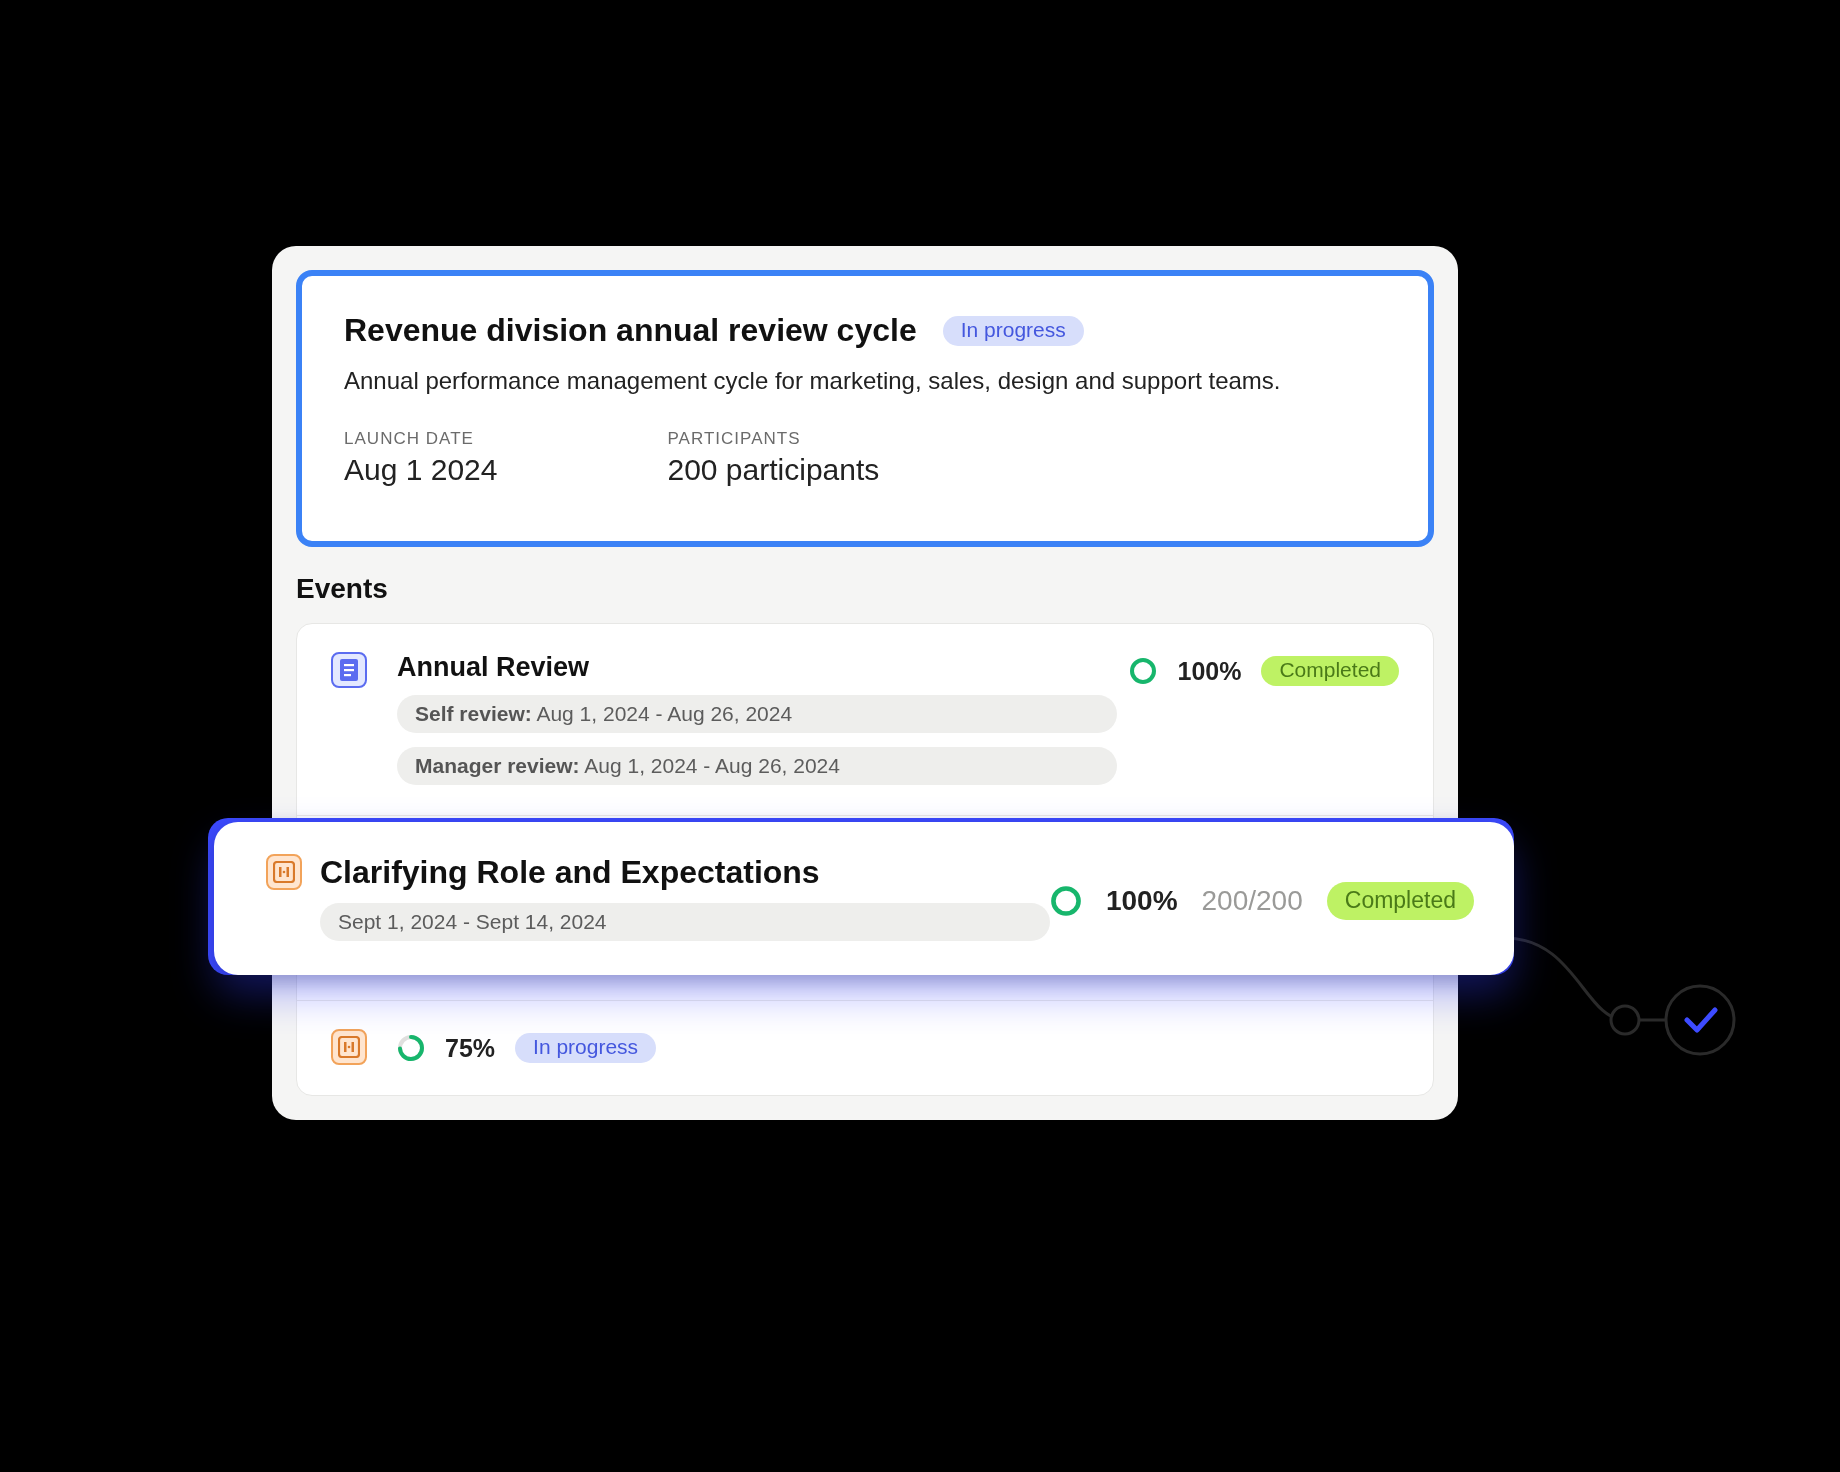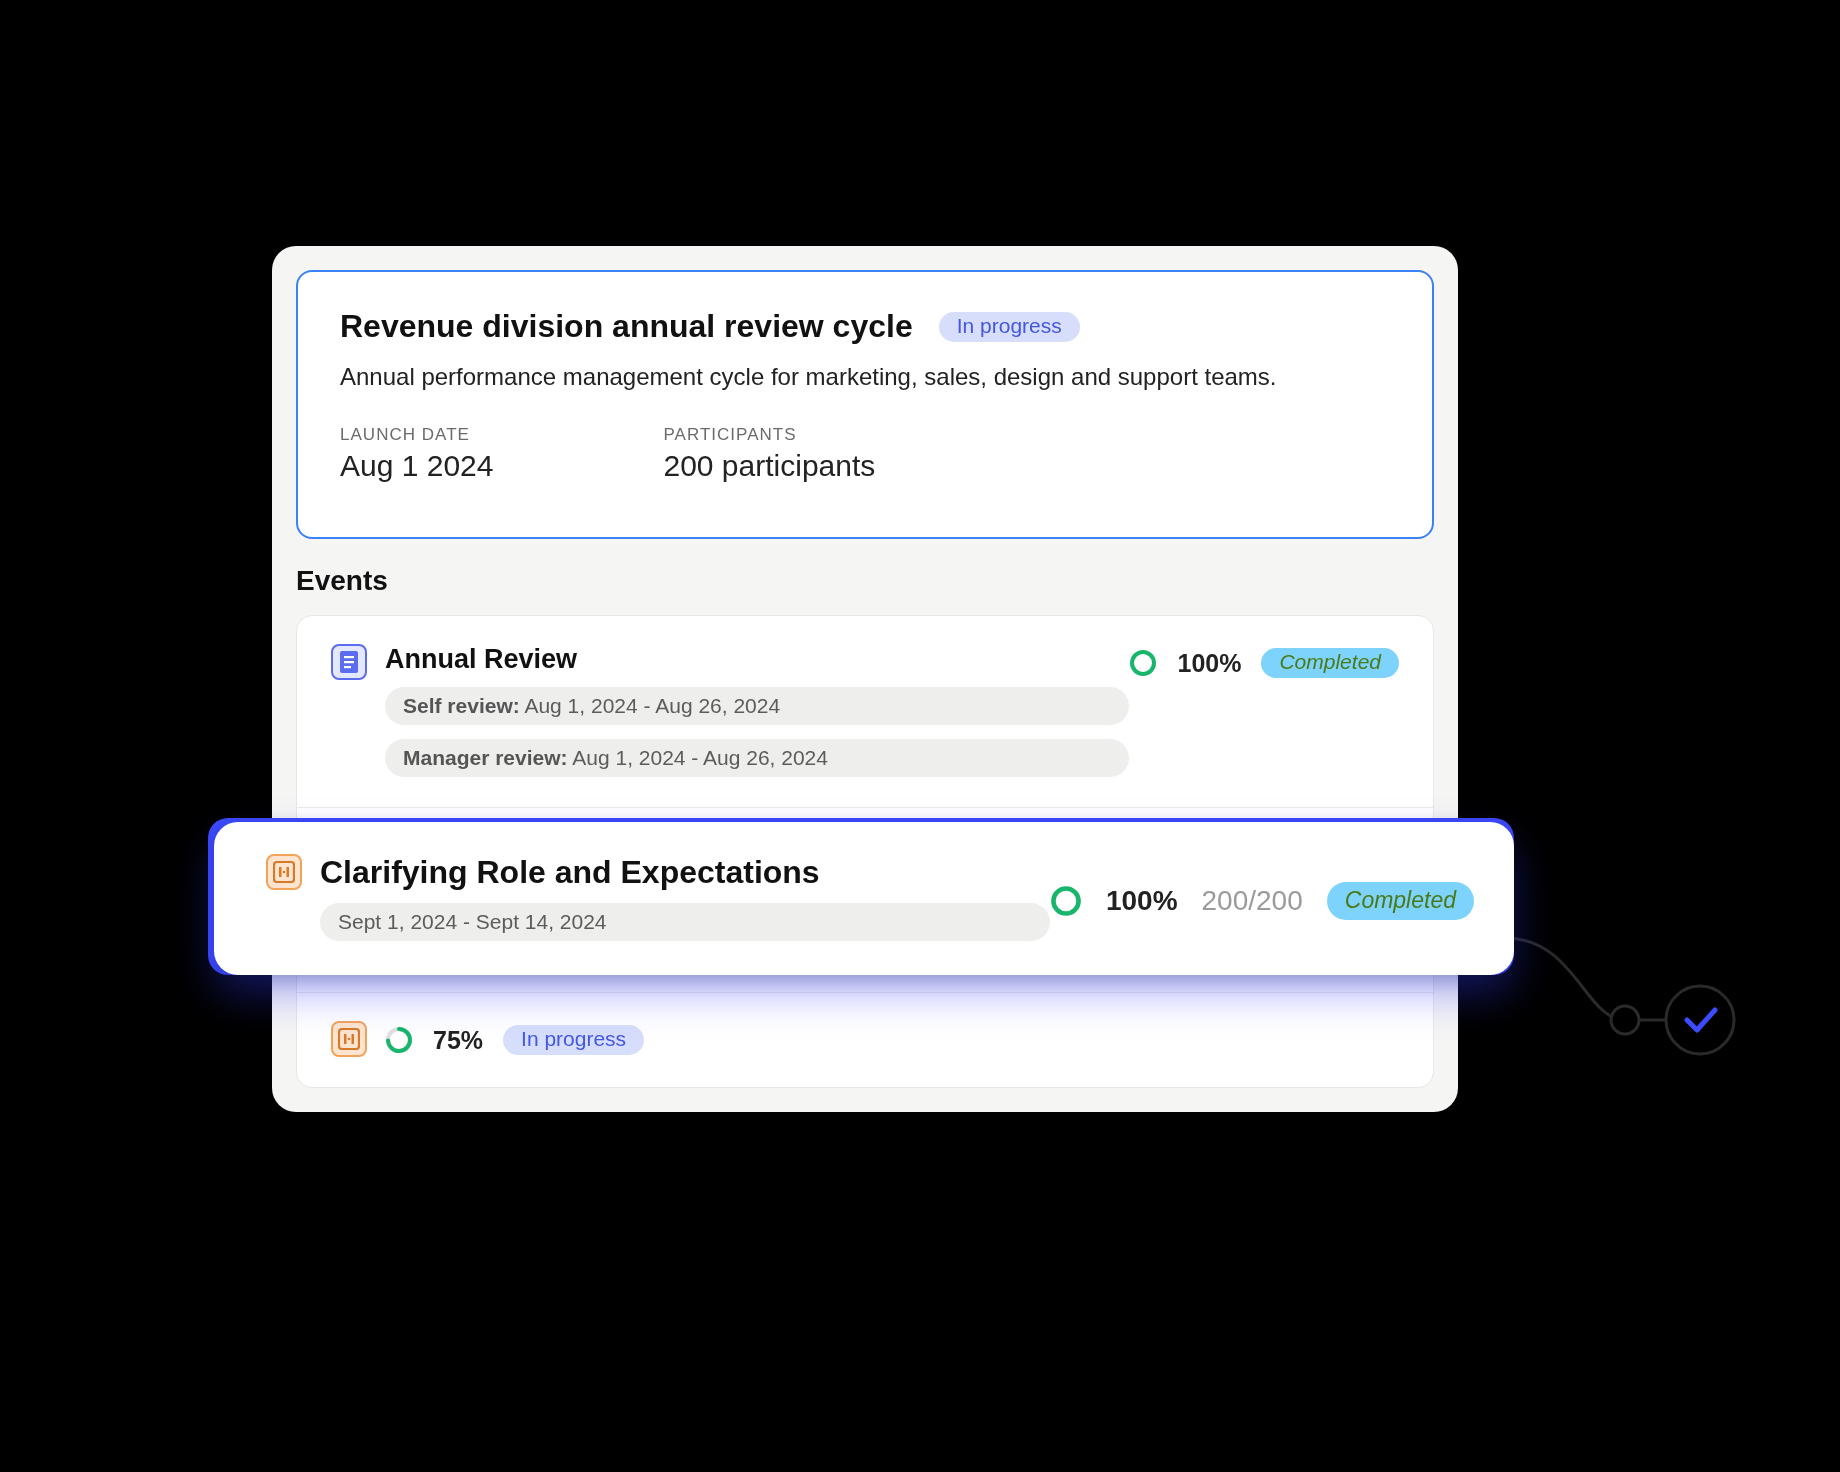--- a/index.html
+++ b/index.html
@@ -17,41 +17,41 @@
       width: 1186px;
     }
     .panel {
       background: #f5f5f4;
       border-radius: 24px;
       padding: 24px;
       width: 1186px;
     }
     .header-card {
       background: #fff;
-      border: 2px solid #3b82f6;
+      border: 6px solid #3b82f6;
       border-radius: 16px;
       padding: 36px 42px 54px 42px;
       margin-bottom: 26px;
     }
     .title-row { display: flex; align-items: center; gap: 26px; margin-bottom: 18px;}
     .title {
       font-size: 32px;
       font-weight: 700;
       color: #111;
     }
     .badge {
       display: inline-flex;
       align-items: center;
       font-size: 21px;
       border-radius: 999px;
       padding: 3px 18px 6px 18px;
       line-height: 1;
     }
     .badge-progress { background: #d7defb; color: #4457de; }
-    .badge-complete { background: #7dd3fc; color: #4a7a18; font-style: italic; }
+    .badge-complete { background: #bef264; color: #4a7a18; }
     .desc {
       font-size: 24px;
       color: #222;
       margin-bottom: 34px;
     }
     .meta-row { display: flex; gap: 170px; }
     .meta-label {
       font-size: 17px;
       letter-spacing: 0.06em;
       color: #6b6b6b;
@@ -70,20 +70,21 @@
       border: 1px solid #e7e7e5;
       border-radius: 16px;
       overflow: visible;
     }
     .event-row {
       display: flex;
       align-items: flex-start;
       padding: 28px 34px 30px 34px;
       border-top: 1px solid #eceae7;
       position: relative;
+      gap: 12px;
     }
     .event-row:first-child { border-top: none; }
     .event-icon {
       width: 36px; height: 36px;
       border-radius: 8px;
       display: flex; align-items: center; justify-content: center;
       margin-right: 18px;
       margin-top: 0px;
       flex: 0 0 36px;
     }

